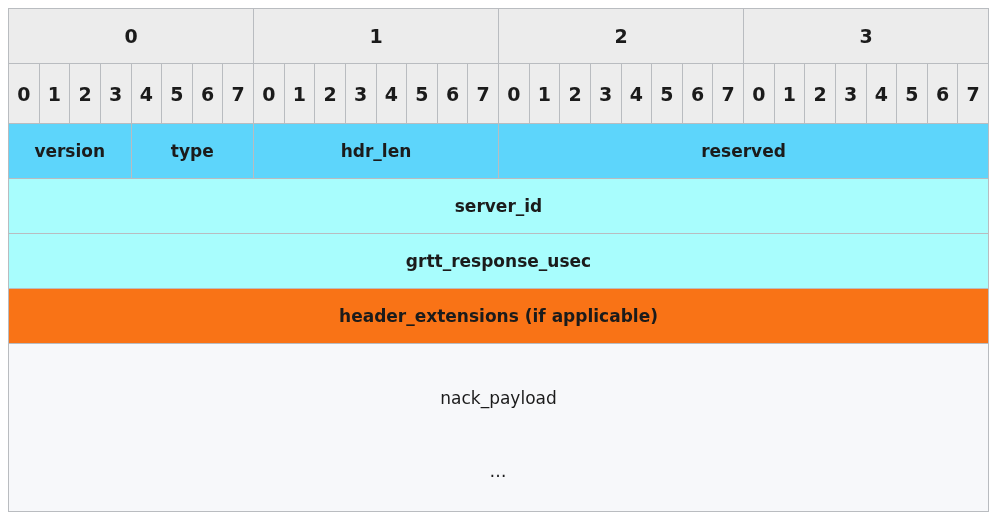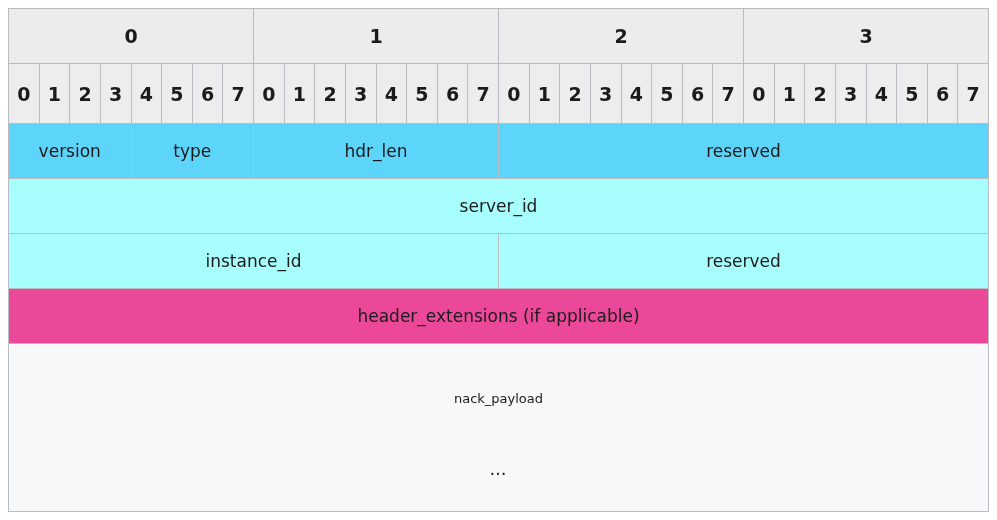--- a/index.html
+++ b/index.html
@@ -51,34 +51,34 @@
   .bit-head td {
     background: #ededed;
     font-size: 19px;
     font-weight: 700;
     height: 46px;
   }
 
   
   .c-darkcyan { background: #5dd5fb; }
   .c-lightcyan { background: #a8fdfd; margin-top: 34px; }
-  .c-pink { background: #ec4899; }
+  .c-pink { background: #f97316; }
   .c-payload { background: #f7f8fa; }
 
-  .field-row td { height: 42px; }
+  .field-row td { height: 42px; font-weight: bold; }
 
   .payload-cell {
     position: relative;
     vertical-align: top;
     height: 130px;
   }
   .payload-label {
     display: block;
     padding-top: 14px;
-    font-size: 13px;
+    font-size: 17px;
   }
   .payload-ellipsis {
     display: block;
     margin-top: 53px;
     font-size: 17px;
     letter-spacing: 1px;
   }
 </style>
 </head>
 <body>
@@ -163,22 +163,21 @@
         <tr class="field-row">
           <td colspan="4" class="c-darkcyan">version</td>
           <td colspan="4" class="c-darkcyan">type</td>
           <td colspan="8" class="c-darkcyan">hdr_len</td>
           <td colspan="16" class="c-darkcyan">reserved</td>
         </tr>
         <tr class="field-row">
           <td colspan="32" class="c-lightcyan">server_id</td>
         </tr>
         <tr class="field-row">
-          <td colspan="16" class="c-lightcyan">instance_id</td>
-          <td colspan="16" class="c-lightcyan">reserved</td>
+          <td colspan="32" class="c-lightcyan">grtt_response_usec</td>
         </tr>
         <tr class="field-row">
           <td colspan="32" class="c-pink">header_extensions (if applicable)</td>
         </tr>
         <tr>
           <td colspan="32" class="payload-cell c-payload">
             <span class="payload-label">nack_payload</span>
             <span class="payload-ellipsis">…</span>
           </td>
         </tr>

